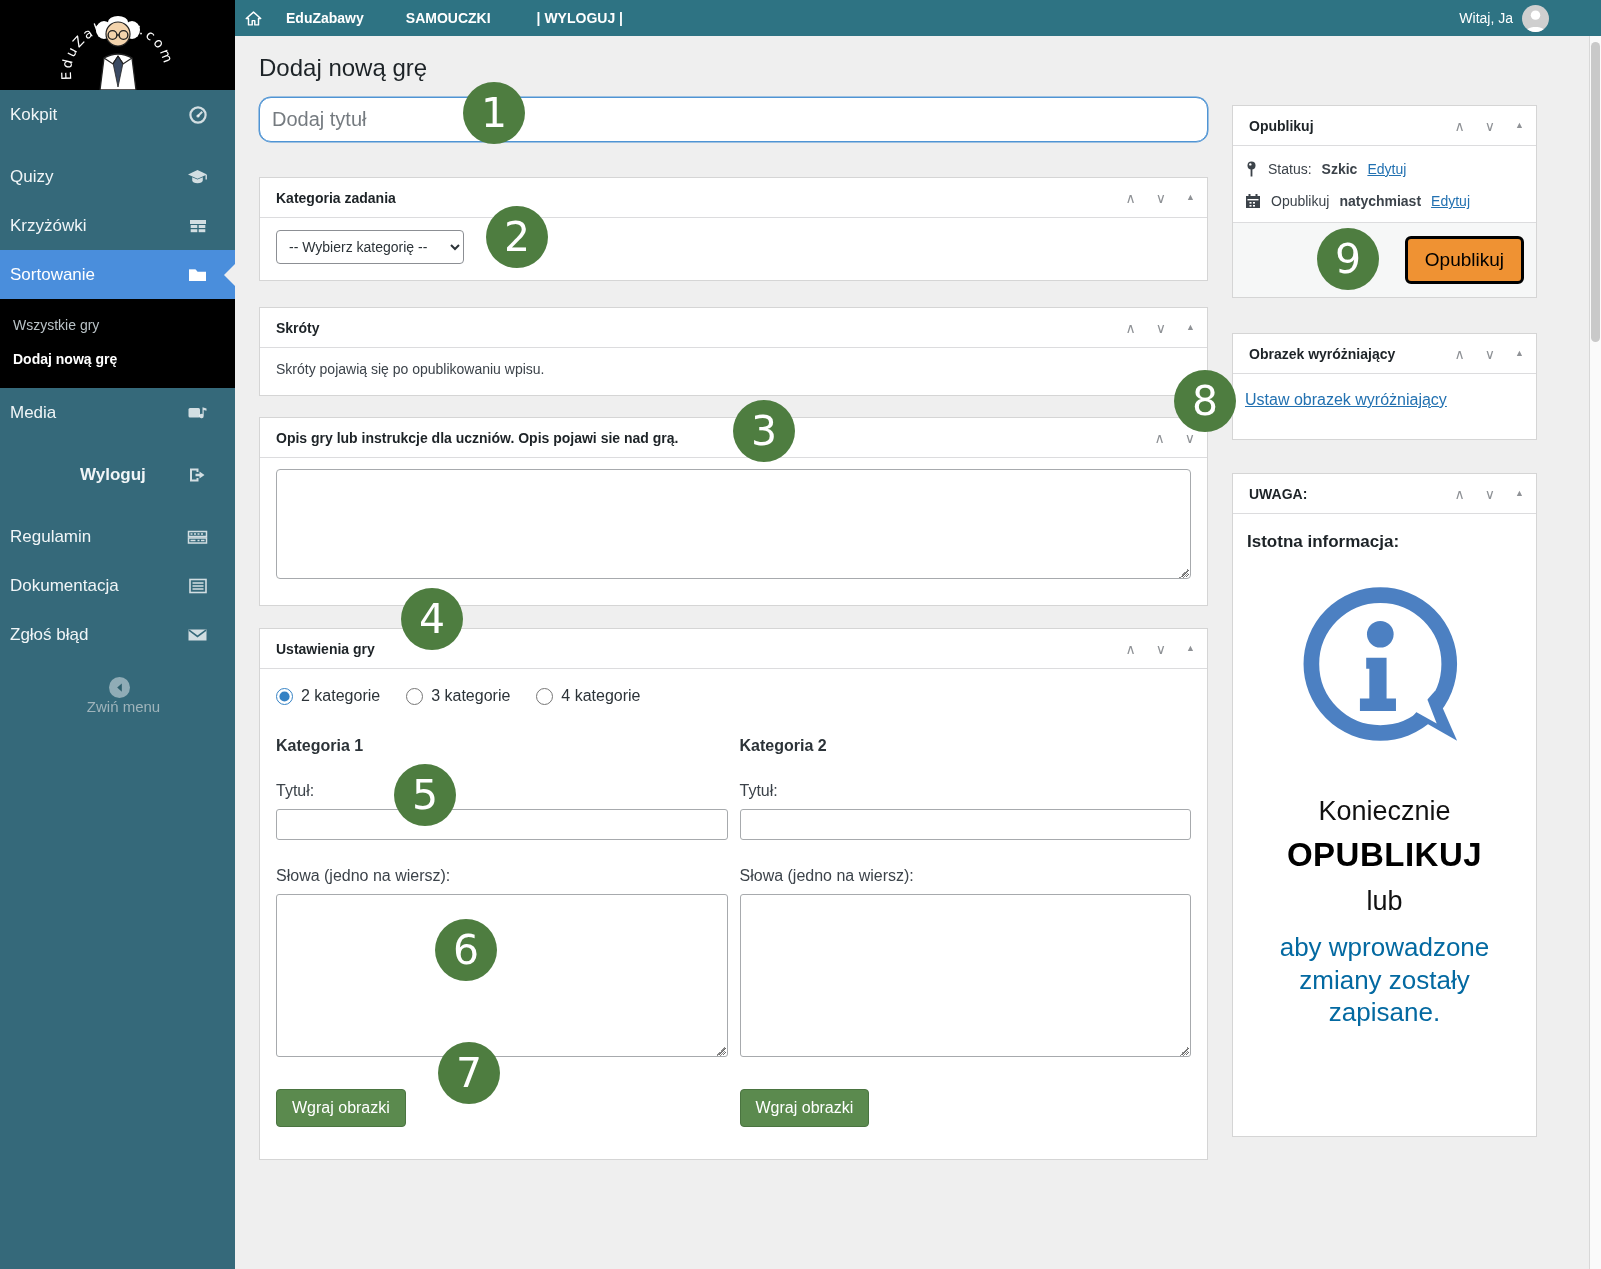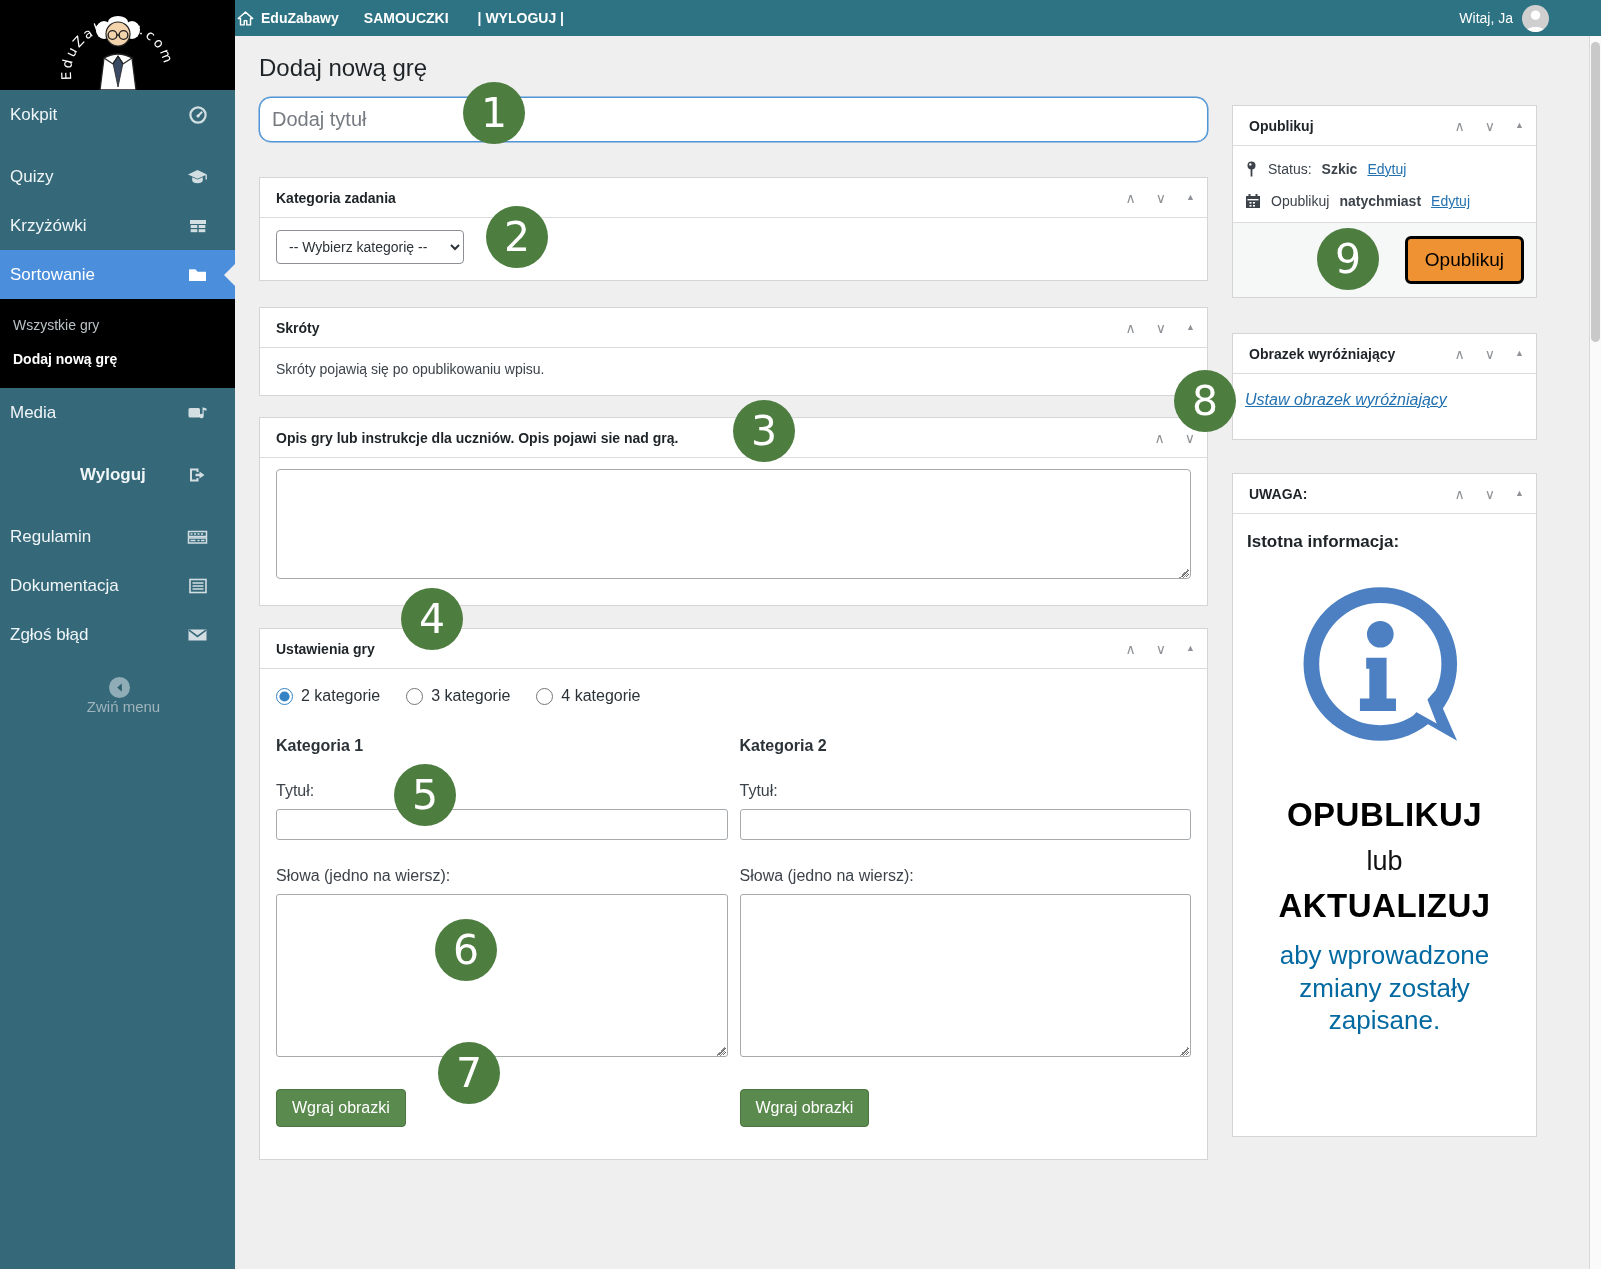--- a/index.html
+++ b/index.html
@@ -7,21 +7,21 @@
   body {
     font-family:"Liberation Sans","DejaVu Sans",sans-serif;
     background:#efefef; position:relative; overflow:hidden; color:#1d2327;
   }
 
   
   .topbar {
     position:absolute; left:235px; right:0; top:0; height:36px;
     background:#2e7383; display:flex; align-items:center; color:#fff; z-index:30;
   }
-  .topbar .tb-left { display:flex; align-items:center; gap:7px; padding-left:2px; }
+  .topbar .tb-left { display:flex; align-items:center; gap:24px; padding-left:10px; }
   .tb-item { font-size:14px; font-weight:bold; color:#fff; text-decoration:none; cursor:pointer; }
   .tb-brand { margin-right:18px; }
   .tb-samouczki { margin-right:22px; }
   .tb-right { margin-left:auto; display:flex; align-items:center; gap:9px; padding-right:52px; }
   .tb-greeting { font-size:14px; color:#fff; }
   .avatar { width:27px; height:27px; border-radius:50%; background:#cfcfcf; overflow:hidden; display:flex; align-items:flex-end; justify-content:center; cursor:pointer; }
 
   
   .sidebar {
     position:absolute; left:0; top:0; bottom:0; width:235px;
@@ -112,21 +112,21 @@
   .edit-link { color:#2271b1; text-decoration:underline; cursor:pointer; }
   .panel-footer {
     background:#f6f7f7; border-top:1px solid #dcdcde; padding:13px 12px; display:flex; justify-content:flex-end;
   }
   .publish-btn {
     background:#ef9233; color:#000; border:3px solid #000; border-radius:6px;
     font-size:19px; padding:10px 17px; cursor:pointer; font-family:"Liberation Sans","DejaVu Sans",sans-serif;
   }
   .panel-featured { margin-top:35px; }
   .panel-featured .panel-body { padding:17px 12px 30px; }
-  .featured-link { font-size:16px; color:#2271b1; text-decoration:underline; cursor:pointer;font-style:italic; }
+  .featured-link { font-size:16px; color:#2271b1; text-decoration:underline; cursor:pointer; }
   .panel-uwaga { margin-top:33px; min-height:664px; }
   .panel-uwaga .panel-body { padding:18px 14px 24px; }
   .uwaga-heading { font-size:17px; font-weight:bold; color:#1d2327; }
   .uwaga-center { text-align:center; }
   .info-icon-wrap { margin:28px auto 26px; width:188px; height:190px; }
   .uw-line1 { font-size:27px; color:#111; margin-top:4px; }
   .uw-line2 { font-size:33px; font-weight:bold; color:#000; margin-top:9px; letter-spacing:.5px; }
   .uw-line3 { font-size:27px; color:#111; margin-top:12px; }
   .uw-line4 { font-size:33px; font-weight:bold; color:#000; margin-top:10px; letter-spacing:.5px; }
   .uw-line5 { font-size:26px; color:#0369a1; margin-top:14px; line-height:1.25; }
@@ -491,23 +491,23 @@
         <div class="info-icon-wrap">
           <svg width="188" height="190" viewBox="0 0 120 120">
             <circle cx="57" cy="53" r="44" fill="none" stroke="#4c80c2" stroke-width="10"></circle>
             <path d="M78 86 L106 102 L92 70 Z" fill="#4c80c2"></path>
             <path d="M77 82 L93 91 L86 73 Z" fill="#fff"></path>
             <circle cx="57" cy="34" r="8.5" fill="#4c80c2"></circle>
             <path d="M48 49 h13 v26 h6 v8 H44 v-8 h6 V56 h-2 Z" fill="#4c80c2"></path>
           </svg>
         </div>
         <div class="uwaga-center">
+          <div class="uw-line1">Koniecznie</div>
           <div class="uw-line2">OPUBLIKUJ</div>
           <div class="uw-line3">lub</div>
-          <div class="uw-line4">AKTUALIZUJ</div>
           <div class="uw-line5">aby wprowadzone zmiany zostały zapisane.</div>
         </div>
       </div>
     </div>
   </div>
 </div>
 
 <div class="badge b1">1</div>
 <div class="badge b2">2</div>
 <div class="badge b3">3</div>

